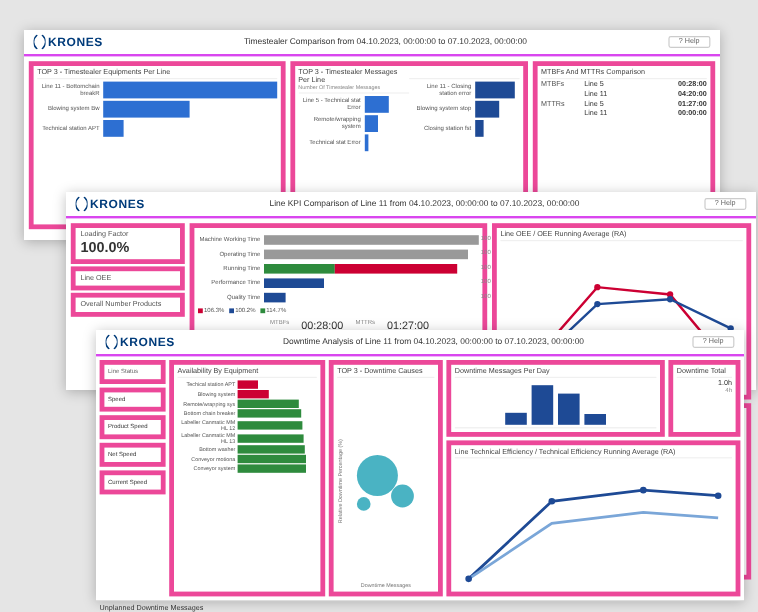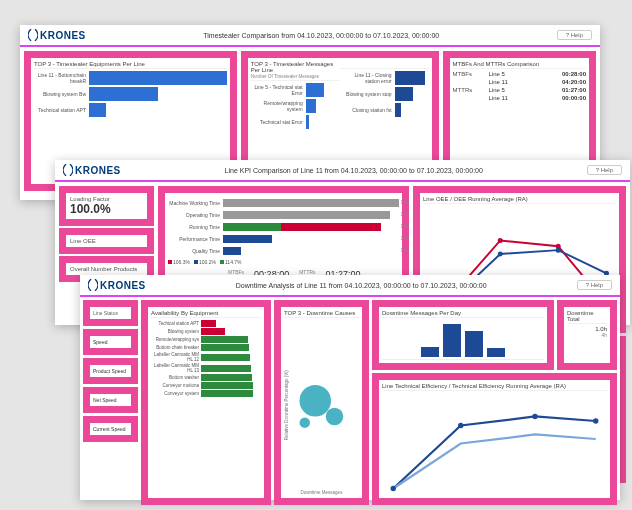--- a/index.html
+++ b/index.html
@@ -43,21 +43,21 @@
   .help-btn {
     border: 1px solid #ccc;
     padding: 1px 8px;
     font-size: 6px;
     color: #666;
     background: #fff;
     border-radius: 2px;
   }
   .panel-body { display: flex; padding: 4px; gap: 4px; }
   .card {
-    border: 7px solid #ec4899;
+    border: 4px solid #ec4899;
     padding: 3px;
     background: #fff;
   }
   .card-title {
     font-size: 6px;
     color: #444;
     margin-bottom: 2px;
     border-bottom: 1px solid #f0f0f0;
     padding-bottom: 1px;
   }

